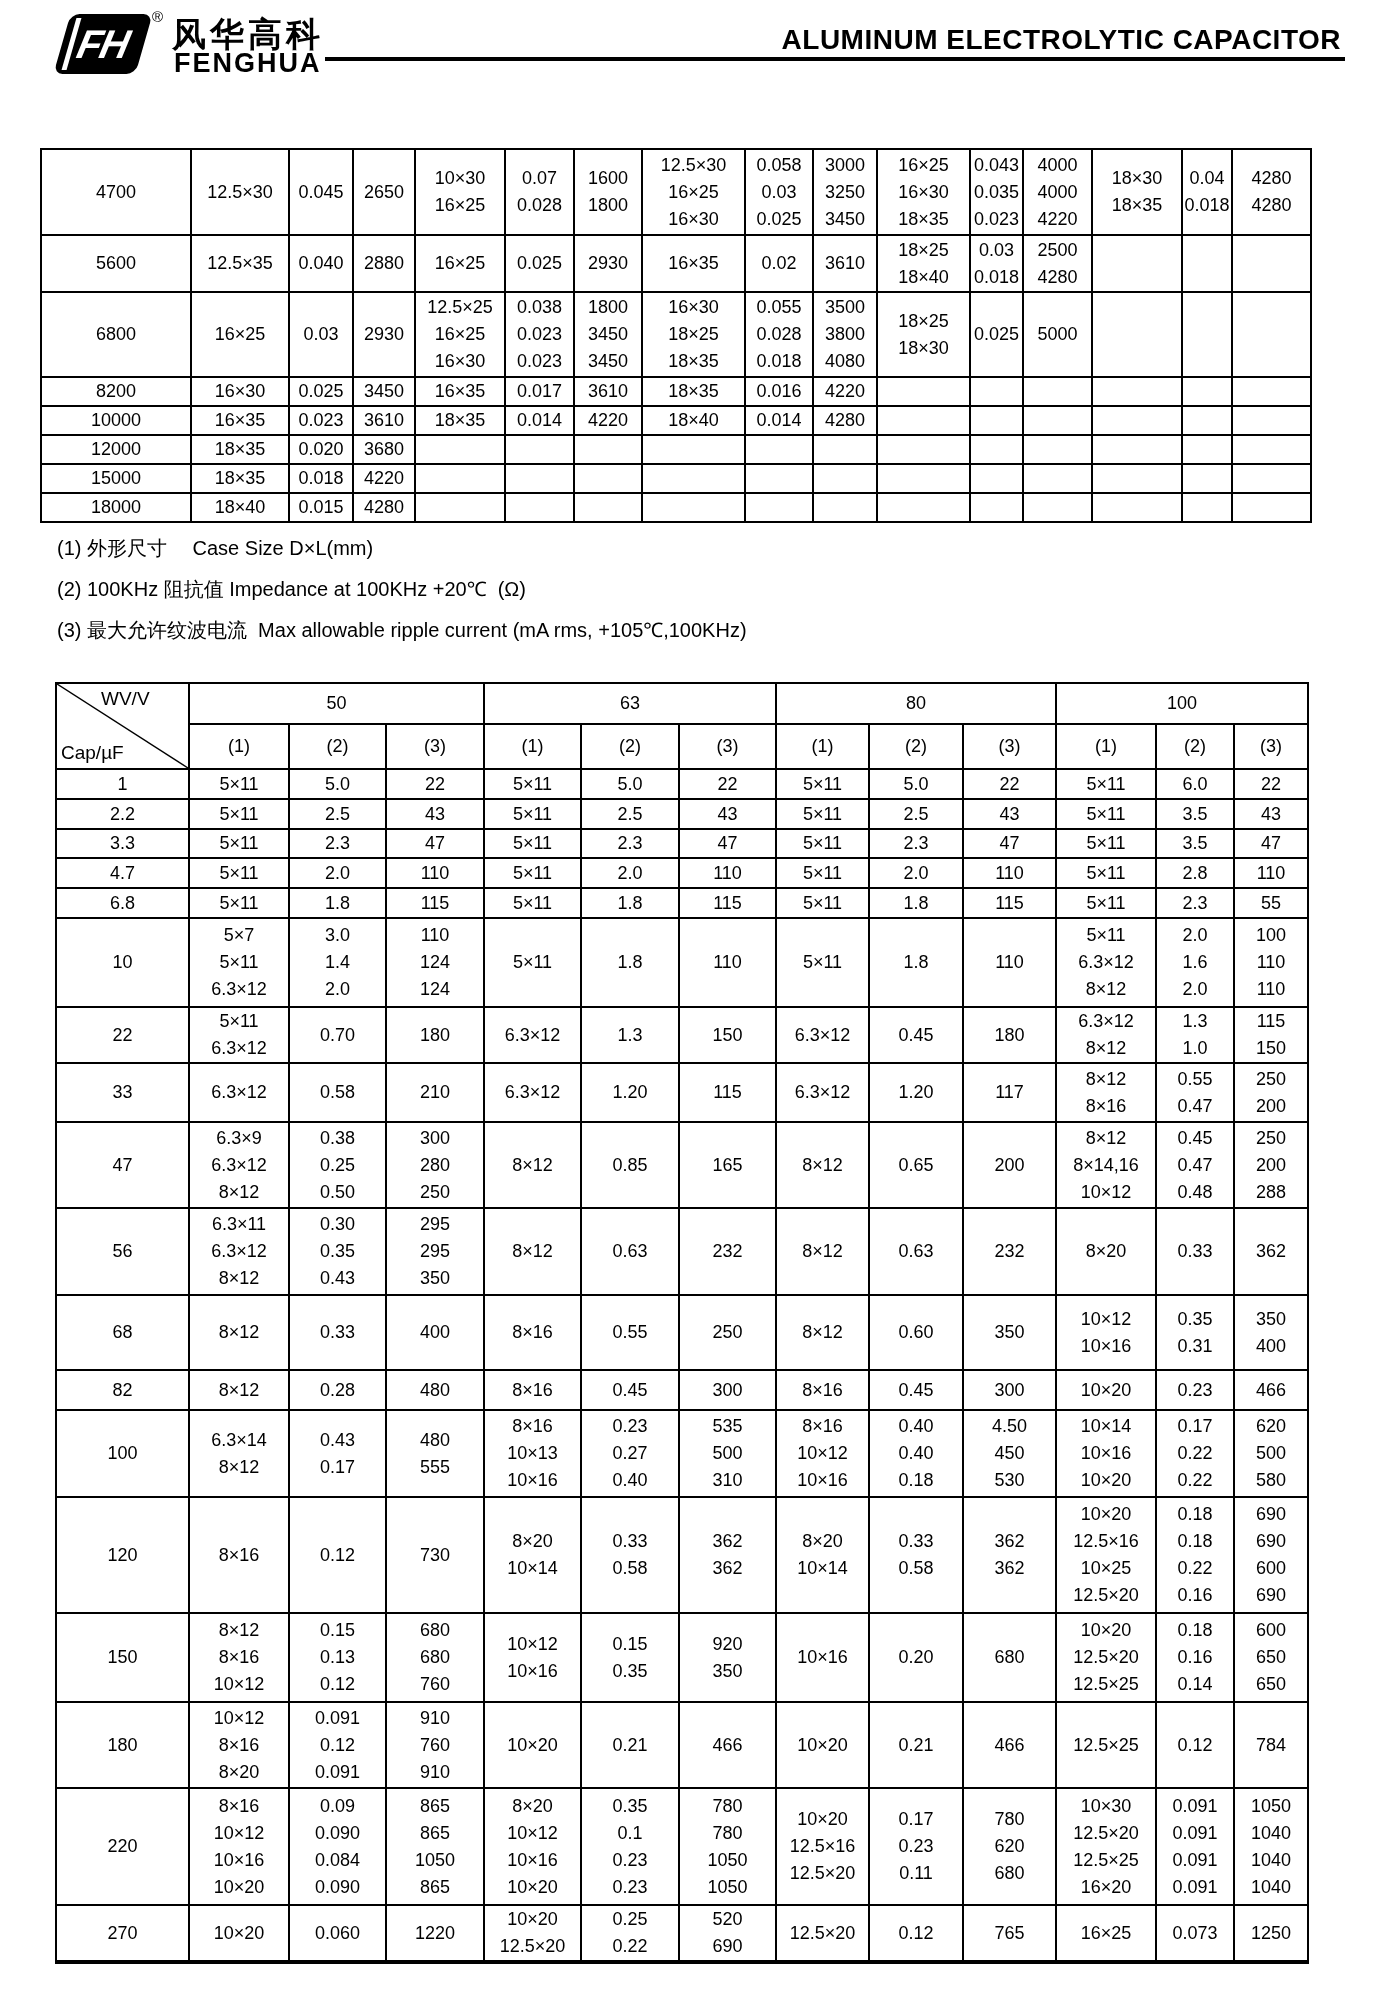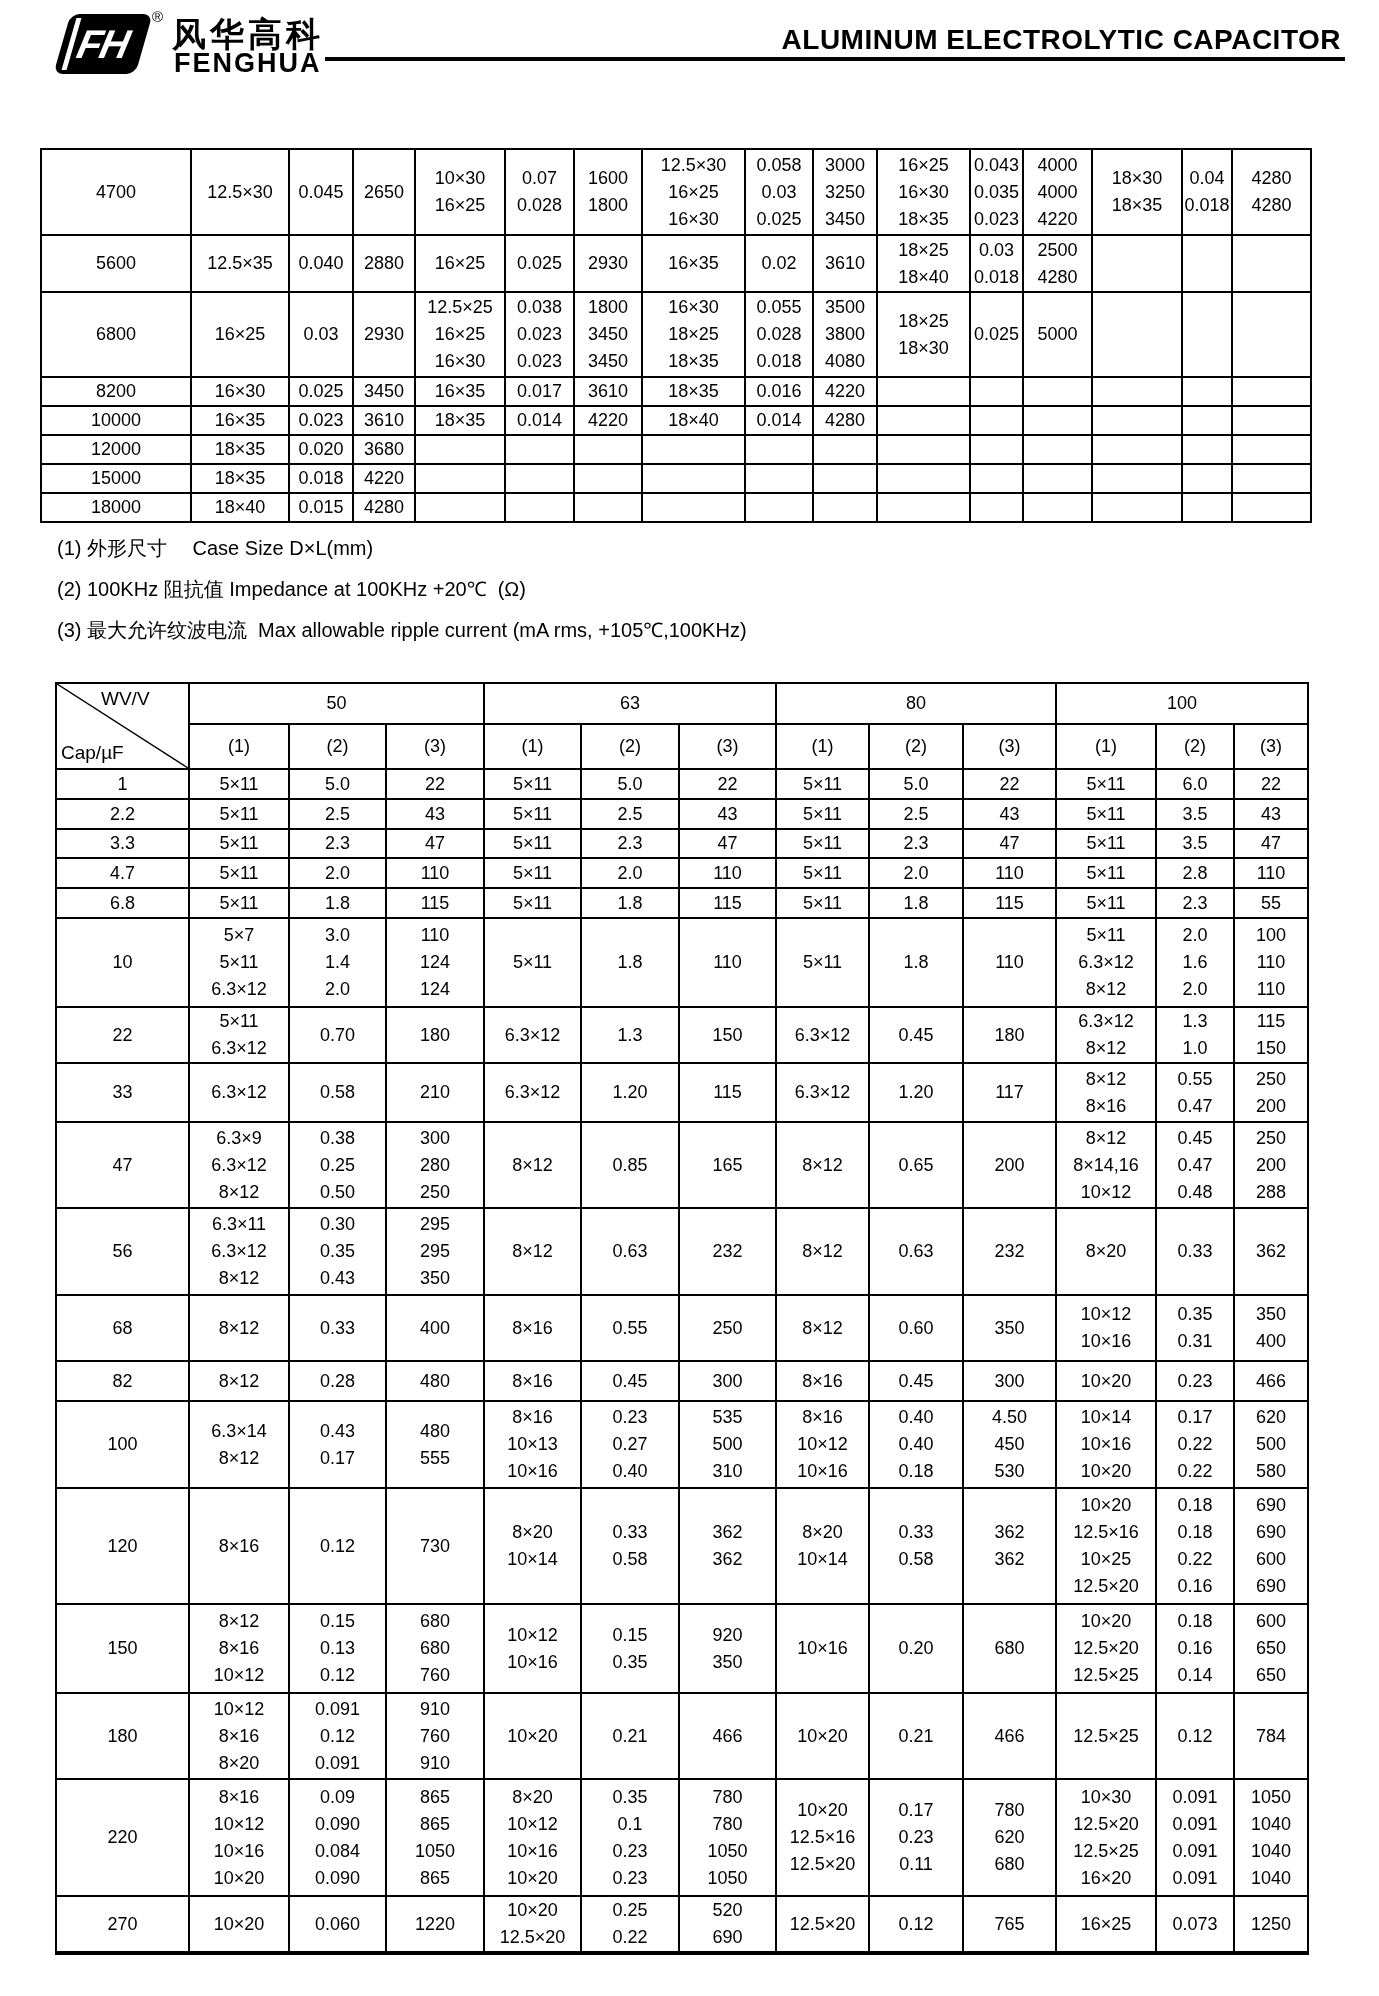--- a/index.html
+++ b/index.html
@@ -907,21 +907,21 @@
           <td>
             <div class="ln">8×20</div>
           </td>
           <td>
             <div class="ln">0.33</div>
           </td>
           <td>
             <div class="ln">362</div>
           </td>
         </tr>
-        <tr style="height: 66px;">
+        <tr style="height: 75px;">
           <td>
             <div class="ln">68</div>
           </td>
           <td>
             <div class="ln">8×12</div>
           </td>
           <td>
             <div class="ln">0.33</div>
           </td>
           <td>

